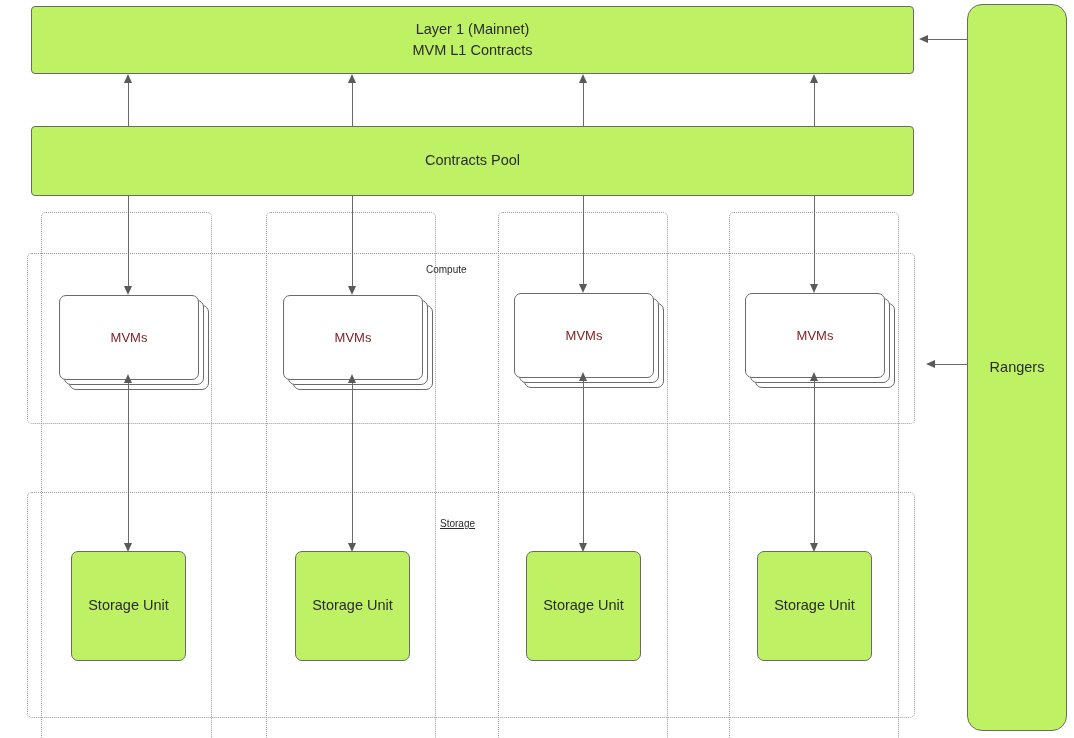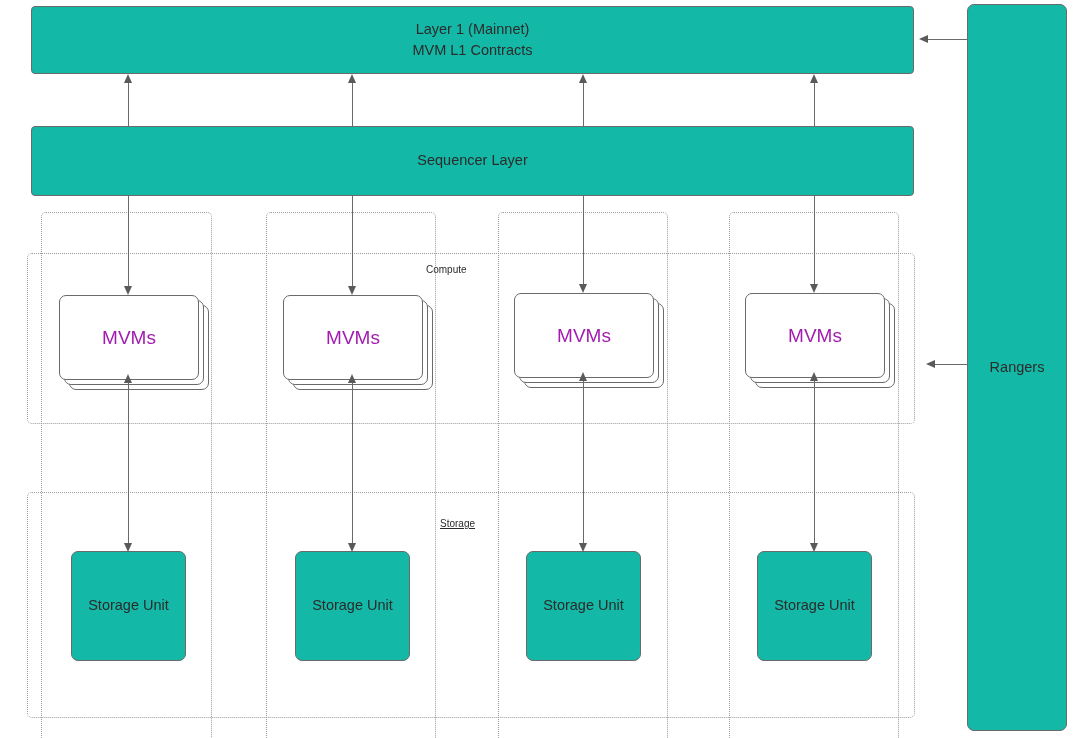--- a/index.html
+++ b/index.html
@@ -14,21 +14,21 @@
     position: relative;
     width: 1074px;
     height: 738px;
     background: #ffffff;
     overflow: hidden;
   }
   
   .box {
     position: absolute;
     box-sizing: border-box;
-    background: #14b8a6;
+    background: #bef264;
     border: 1.6px solid #6a6a6a;
     border-radius: 4px;
     display: flex;
     align-items: center;
     justify-content: center;
     text-align: center;
     color: #2b2b2b;
     font-size: 14.5px;
     line-height: 1.45;
     white-space: pre-line;
@@ -61,22 +61,22 @@
   .stack .card.c3 { left: 10px; top: 10px; }
   .stack .card.c2 { left: 5px;  top: 5px;  }
   .stack .card.c1 { left: 0;    top: 0;    }
   .stack .card-label {
     position: absolute;
     left: 0;
     top: 0;
     display: flex;
     align-items: center;
     justify-content: center;
-    font-size: 19px;
-    color: #a21caf;
+    font-size: 13px;
+    color: #7f1d1d;
   }
   
   .vline {
     position: absolute;
     width: 0;
     border-left: 1.3px solid #6a6a6a;
   }
   .hline {
     position: absolute;
     height: 0;
@@ -107,21 +107,21 @@
 <body>
 
 <div id="canvas">
 
   <div class="box" style="left:31px; top:6px; width:883px; height:68px;">
     <span>Layer 1 (Mainnet)
 MVM L1 Contracts</span>
   </div>
 
   <div class="box" style="left:31px; top:126px; width:883px; height:70px;">
-    <span>Sequencer Layer</span>
+    <span>Contracts Pool</span>
   </div>
 
   <div class="dashed" style="left:41px; top:212px; width:171px; height:560px;"></div>
   <div class="dashed" style="left:266px; top:212px; width:170px; height:560px;"></div>
   <div class="dashed" style="left:498px; top:212px; width:170px; height:560px;"></div>
   <div class="dashed" style="left:729px; top:212px; width:170px; height:560px;"></div>
 
   <div class="dashed" style="left:27px; top:253px; width:888px; height:171px;"></div>
   <div class="dashed-label" style="left:426px; top:264px;">Compute</div>
 
@@ -162,21 +162,21 @@
   <div class="box" style="left:295px; top:551px; width:115px; height:110px; border-radius:7px;">
     <span>Storage Unit</span>
   </div>
   <div class="box" style="left:526px; top:551px; width:115px; height:110px; border-radius:7px;">
     <span>Storage Unit</span>
   </div>
   <div class="box" style="left:757px; top:551px; width:115px; height:110px; border-radius:7px;">
     <span>Storage Unit</span>
   </div>
 
-  <div class="box" style="left:967px; top:4px; width:100px; height:727px; border-radius:7px;">
+  <div class="box" style="left:967px; top:4px; width:100px; height:727px; border-radius:15px;">
     <span>Rangers</span>
   </div>
 
   <div class="vline" style="left:128px; top:83px; height:43px;"></div>
   <div class="arrow-up" style="left:123.5px; top:74px;"></div>
 
   <div class="vline" style="left:352px; top:83px; height:43px;"></div>
   <div class="arrow-up" style="left:347.5px; top:74px;"></div>
 
   <div class="vline" style="left:583px; top:83px; height:43px;"></div>

